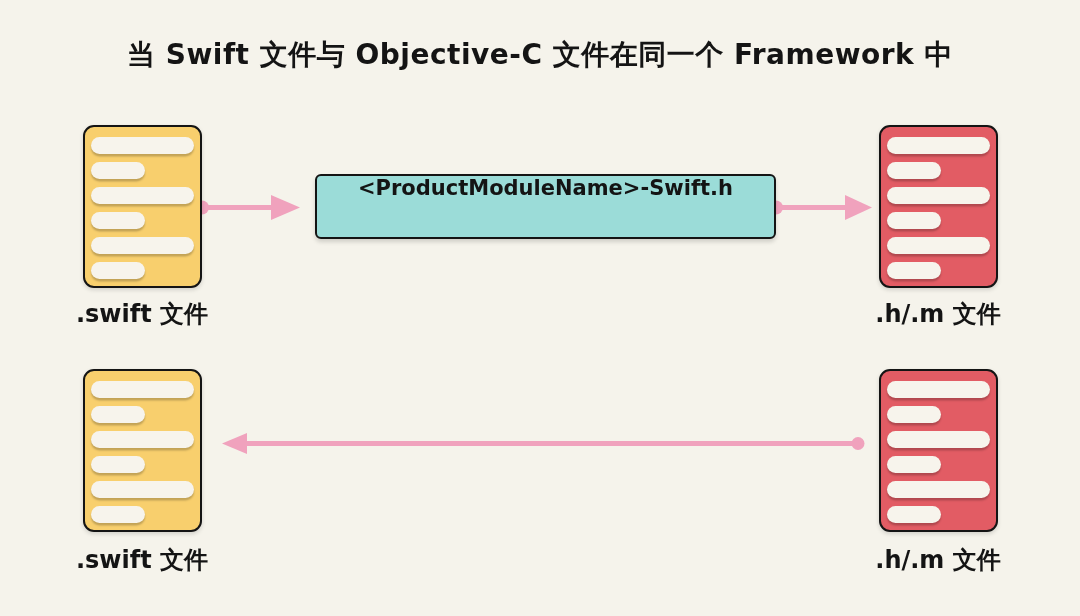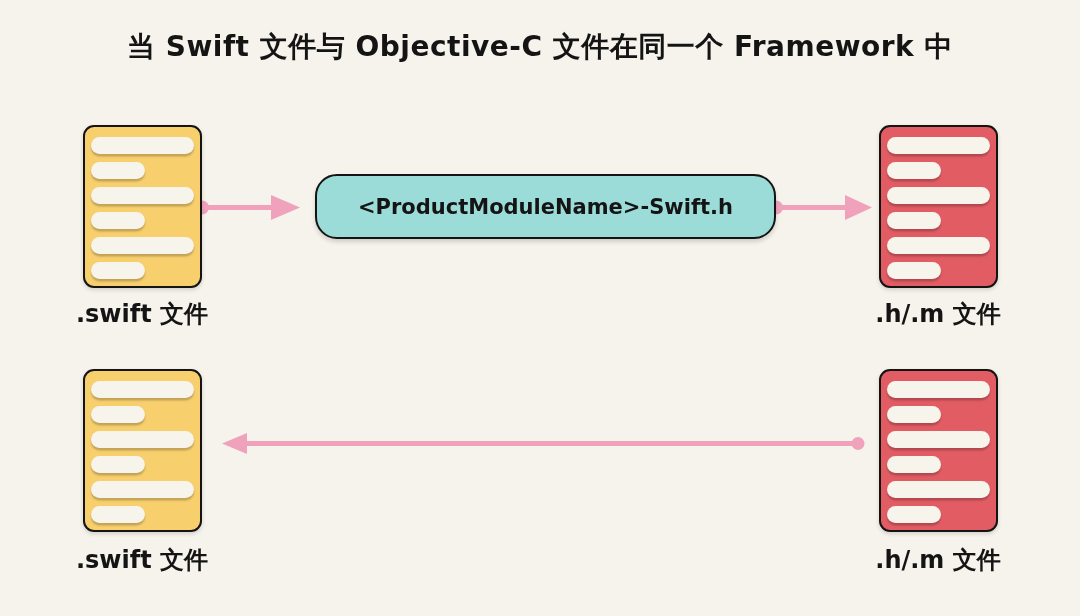--- a/index.html
+++ b/index.html
@@ -12,21 +12,21 @@
     width: 1080px;
     height: 616px;
     background: var(--background, #f5f3eb);
     overflow: hidden;
     color: var(--ink, #141414);
   }
 
   .title {
     position: absolute;
     top: 28px; left: 0; right: 0;
-    margin: 0;
+    margin: 8px;
     text-align: center;
     font-size: 28px;
     font-weight: 800;
     letter-spacing: 0.5px;
     color: var(--ink, #141414);
   }
 
   
   .file-card {
     position: absolute;
@@ -74,23 +74,23 @@
   .pos-label-objc-bot  { left: 858px; top: 544px; }
 
   
   .bridge {
     position: absolute;
     left: 315px; top: 174px;
     width: 461px; height: 65px;
     box-sizing: border-box;
     background: var(--bridge-box, #9bdcd8);
     border: 2.5px solid var(--ink, #141414);
-    border-radius: 22px;
+    border-radius: 6px;
     display: flex;
-    align-items: center;
+    align-items: flex-start;
     justify-content: center;
     box-shadow: 0 3px 4px rgba(0,0,0,0.15);
   }
   .bridge span {
     font-size: 21px;
     font-weight: 800;
     color: var(--ink, #141414);
   }
 
   

